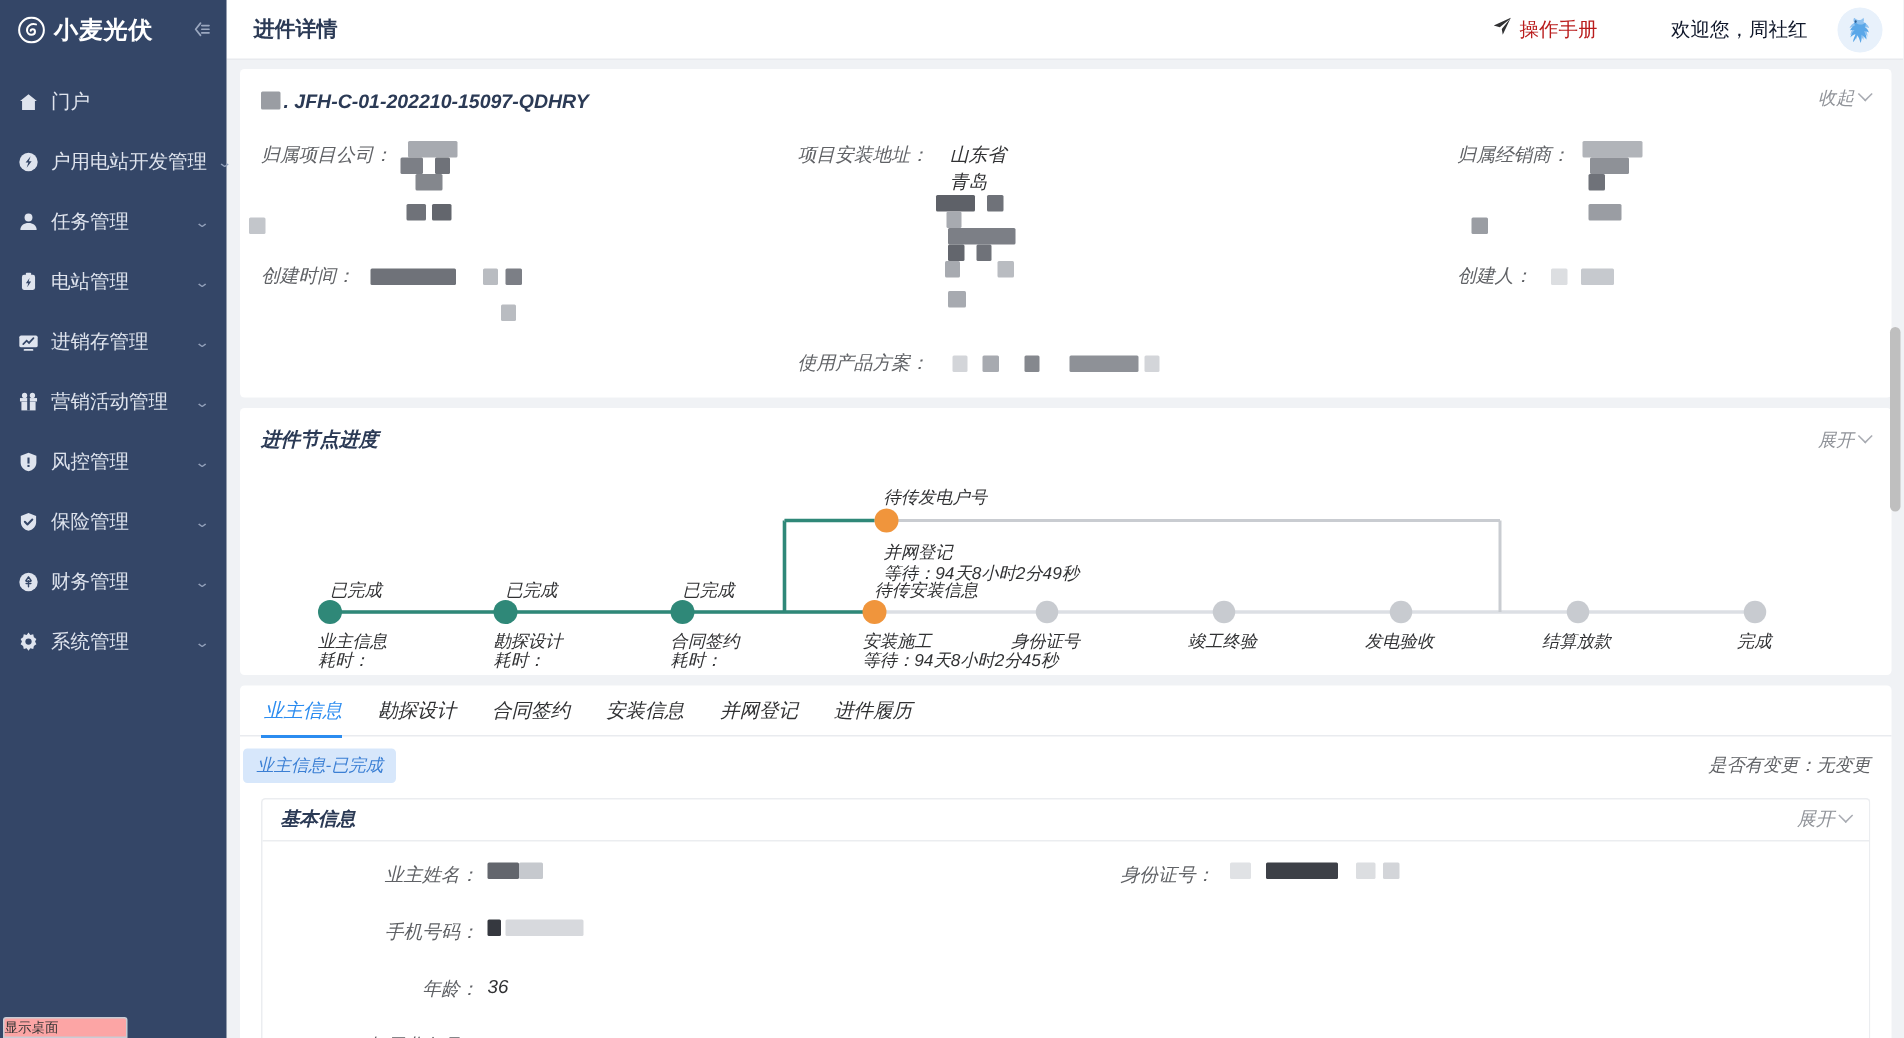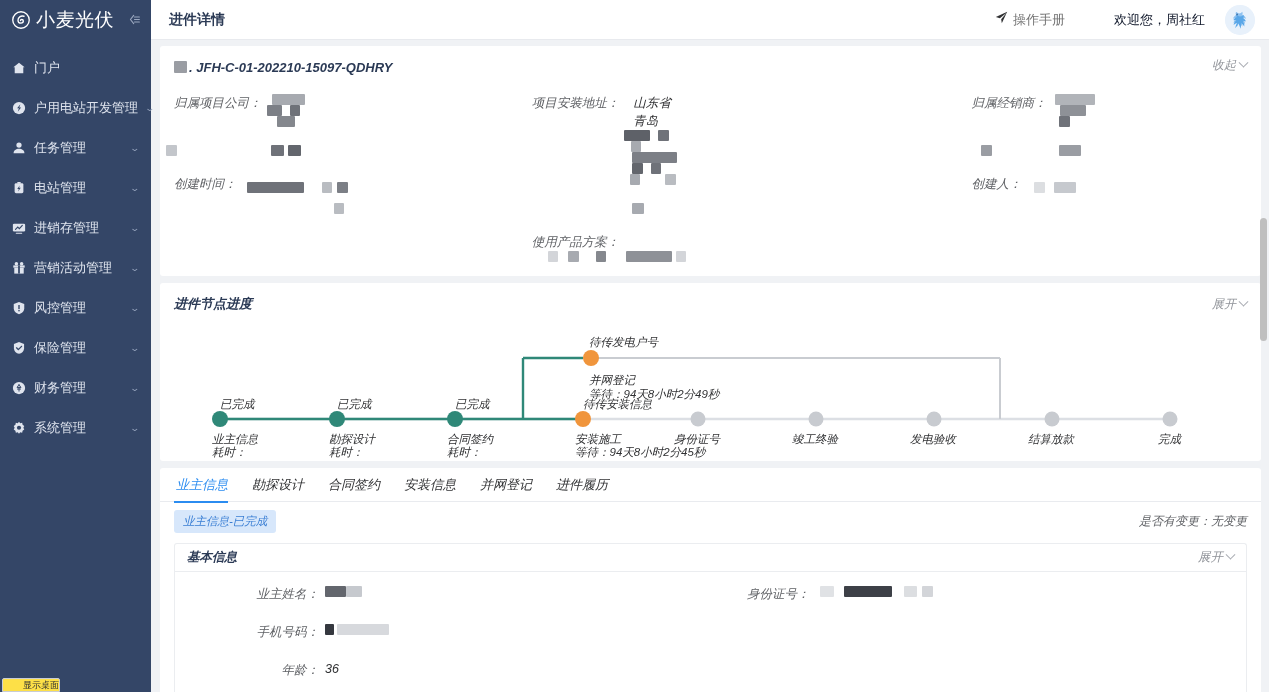--- a/index.html
+++ b/index.html
@@ -13,46 +13,46 @@
 
   
   .sidebar{
     width:151px; flex:0 0 151px; height:692px;
     background:#344667; color:#c9d1e0; position:relative;
   }
   .brand{
     height:40px; display:flex; align-items:center; padding:0 10px 0 12px; gap:6px;
   }
   .brand-logo{ width:18px; height:18px; flex:0 0 18px; }
-  .brand-name{ font-size:19px; font-weight:400; color:#fff; letter-spacing:.5px; flex:1; }
+  .brand-name{ font-size:16px; font-weight:700; color:#fff; letter-spacing:.5px; flex:1; }
   .brand-collapse{ font-size:12px; color:#9aa7bf; cursor:pointer; line-height:1; }
   .menu{ padding-top:8px; }
   .menu-item{
     height:40px; display:flex; align-items:center; padding:0 12px 0 12px;
     gap:8px; cursor:pointer; font-size:13px; color:#dfe4ee;
   }
   .menu-ico{ width:14px; height:14px; flex:0 0 14px; display:block; }
   .menu-label{ flex:1; white-space:nowrap; }
   .menu-arrow{ font-size:9px; color:#92a0ba; transform:scaleX(1.4); }
   .taskbar-chip{
-    position:absolute; left:2px; bottom:0px; width:58px; height:14px;
-    background:#fde047; border:1px solid #c8ccd4; border-radius:2px 2px 0 0;
-    font-size:9px; color:#333; text-align:right; line-height:13px; overflow:hidden;
+    position:absolute; left:2px; bottom:0px; width:83px; height:14px;
+    background:#fca5a5; border:1px solid #c8ccd4; border-radius:2px 2px 0 0;
+    font-size:9px; color:#333; text-align:left; line-height:13px; overflow:hidden;
   }
 
   
   .main{ flex:1; min-width:0; height:692px; display:flex; flex-direction:column; background:#f0f2f5; }
 
   .topbar{
     height:40px; flex:0 0 40px; background:#fff; display:flex; align-items:center;
     padding:0 14px 0 18px; border-bottom:1px solid #e8eaee;
   }
   .topbar-title{ font-size:14px; font-weight:700; color:#2b3a55; flex:1; }
   .topbar-right{ display:flex; align-items:center; gap:20px; }
-  .manual{ display:flex; align-items:flex-start; gap:5px; font-size:13px; color:#737373; cursor:pointer; }
+  .manual{ display:flex; align-items:flex-start; gap:5px; font-size:13px; color:#b91c1c; cursor:pointer; }
   .welcome{ font-size:13px; color:#0f172a;margin-left:29px; }
   .avatar{
     width:30px; height:30px; border-radius:50%; background:#eaf2fb; overflow:hidden;
     display:block;
   }
 
   .scrollwrap{
     flex:1; min-height:0; position:relative; overflow:hidden;
     padding:6px 8px 0 9px;
   }
@@ -71,21 +71,21 @@
   }
   .chev{ display:inline-block; width:7px; height:7px; border-right:1.4px solid #a8abb2;
          border-bottom:1.4px solid #a8abb2; transform:rotate(45deg) translate(-2px,-2px); }
   .info-grid{ display:flex; margin-top:16px; }
   .info-col{ flex:0 0 33.33%; padding-right:12px; }
   .info-col.c2{ flex:0 0 41%; }
   .info-col.c3{ flex:0 0 25.6%; }
   .info-row{ display:flex; font-size:12.5px; line-height:18px; color:#606266; margin-bottom:19px; flex-wrap:wrap; }
   .info-row:last-child{ margin-bottom:0; }
   .info-label{ color:#606266; white-space:nowrap; }
-  .info-val{ color:#303133; margin-left:4px; display:flex; flex-wrap:wrap; align-items:flex-end; gap:0px; }
+  .info-val{ color:#303133; margin-left:4px; display:flex; flex-wrap:wrap; align-items:center; gap:0px; }
 
   
   .tl-card{ padding:12px 14px 16px 14px; height:178px; }
   .tl-title{ font-size:13px; font-weight:700; color:#2b3a55; }
   .tl-canvas{ position:relative; height:146px; margin-top:2px; }
   .tl-svg{ position:absolute; left:0; top:0; }
   .tl-node{ position:absolute; transform:translate(-50%,-50%); border-radius:50%; }
   .tl-above{ position:absolute; transform:translateX(-50%); font-size:11.5px; color:#303133;
              white-space:nowrap; text-align:left; }
   .tl-below{ position:absolute; font-size:11.5px; color:#303133; line-height:14px; white-space:nowrap; }
@@ -96,21 +96,21 @@
   .tabs{ display:flex; gap:0; padding:0 14px; border-bottom:1px solid #e9ebef; height:34px; }
   .tab{
     font-size:13px; color:#303133; padding:0 12px; height:34px; line-height:34px;
     cursor:pointer; position:relative; white-space:nowrap;
   }
   .tab:first-child{ padding-left:2px; }
   .tab.active{ color:#2b8cf0; font-weight:400; }
   .tab.active::after{ content:""; position:absolute; left:2px; right:10px; bottom:-1px; height:2px; background:#2b8cf0; }
   .tab:first-child.active::after{ left:0; right:12px; }
 
-  .statusrow{ display:flex; align-items:center; padding:8px 14px 10px 14px; }
+  .statusrow{ display:flex; align-items:center; padding:8px 14px 10px 2px; }
   .status-chip{
     background:#d7e7fb; color:#3b7fd4; font-size:11.5px; padding:4px 9px; border-radius:3px;
     cursor:pointer;
   }
   .change-note{ margin-left:auto; font-size:12px; color:#606266; }
 
   .panel{
     margin:0 14px 0 14px; border:1px solid #ebedf0; border-radius:3px; border-bottom:none;
   }
   .panel-head{
@@ -344,21 +344,21 @@
                 <i class="redact" style="width:10px;height:11px;background:#a7aab0;margin-left:8px;"></i>
                 <i class="redact" style="width:45px;height:11px;background:#7c7f86;margin-left:9px;"></i>
                 <i class="redact" style="width:11px;height:11px;background:#63666d;margin-left:9px;"></i>
                 <i class="redact" style="width:10px;height:11px;background:#6f7279;margin-left:8px;"></i>
                 <i class="redact" style="width:10px;height:11px;background:#a7aab0;margin-left:7px;"></i>
                 <i class="redact" style="width:11px;height:11px;background:#b9bcc1;margin-left:25px;"></i>
                 <i class="redact" style="width:12px;height:11px;background:#a7aab0;margin-left:9px;"></i>
                 <i class="redact" style="width:10px;height:11px;background:#b9bcc1;margin-left:-310px;margin-top:18px;"></i>
               </span>
             </div>
-            <div class="info-row" style="margin-top:3px;flex-direction:column;">
+            <div class="info-row" style="margin-top:3px;">
               <span class="info-label">使用产品方案：</span>
               <span class="info-val">
                 <i class="redact" style="width:10px;height:11px;background:#d3d5d9;margin-left:12px;"></i>
                 <i class="redact" style="width:11px;height:11px;background:#a7aab0;margin-left:10px;"></i>
                 <i class="redact" style="width:10px;height:11px;background:#85888e;margin-left:17px;"></i>
                 <i class="redact" style="width:46px;height:11px;background:#8e9197;margin-left:20px;"></i>
                 <i class="redact" style="width:10px;height:11px;background:#d3d5d9;margin-left:4px;"></i>
               </span>
             </div>
           </div>

